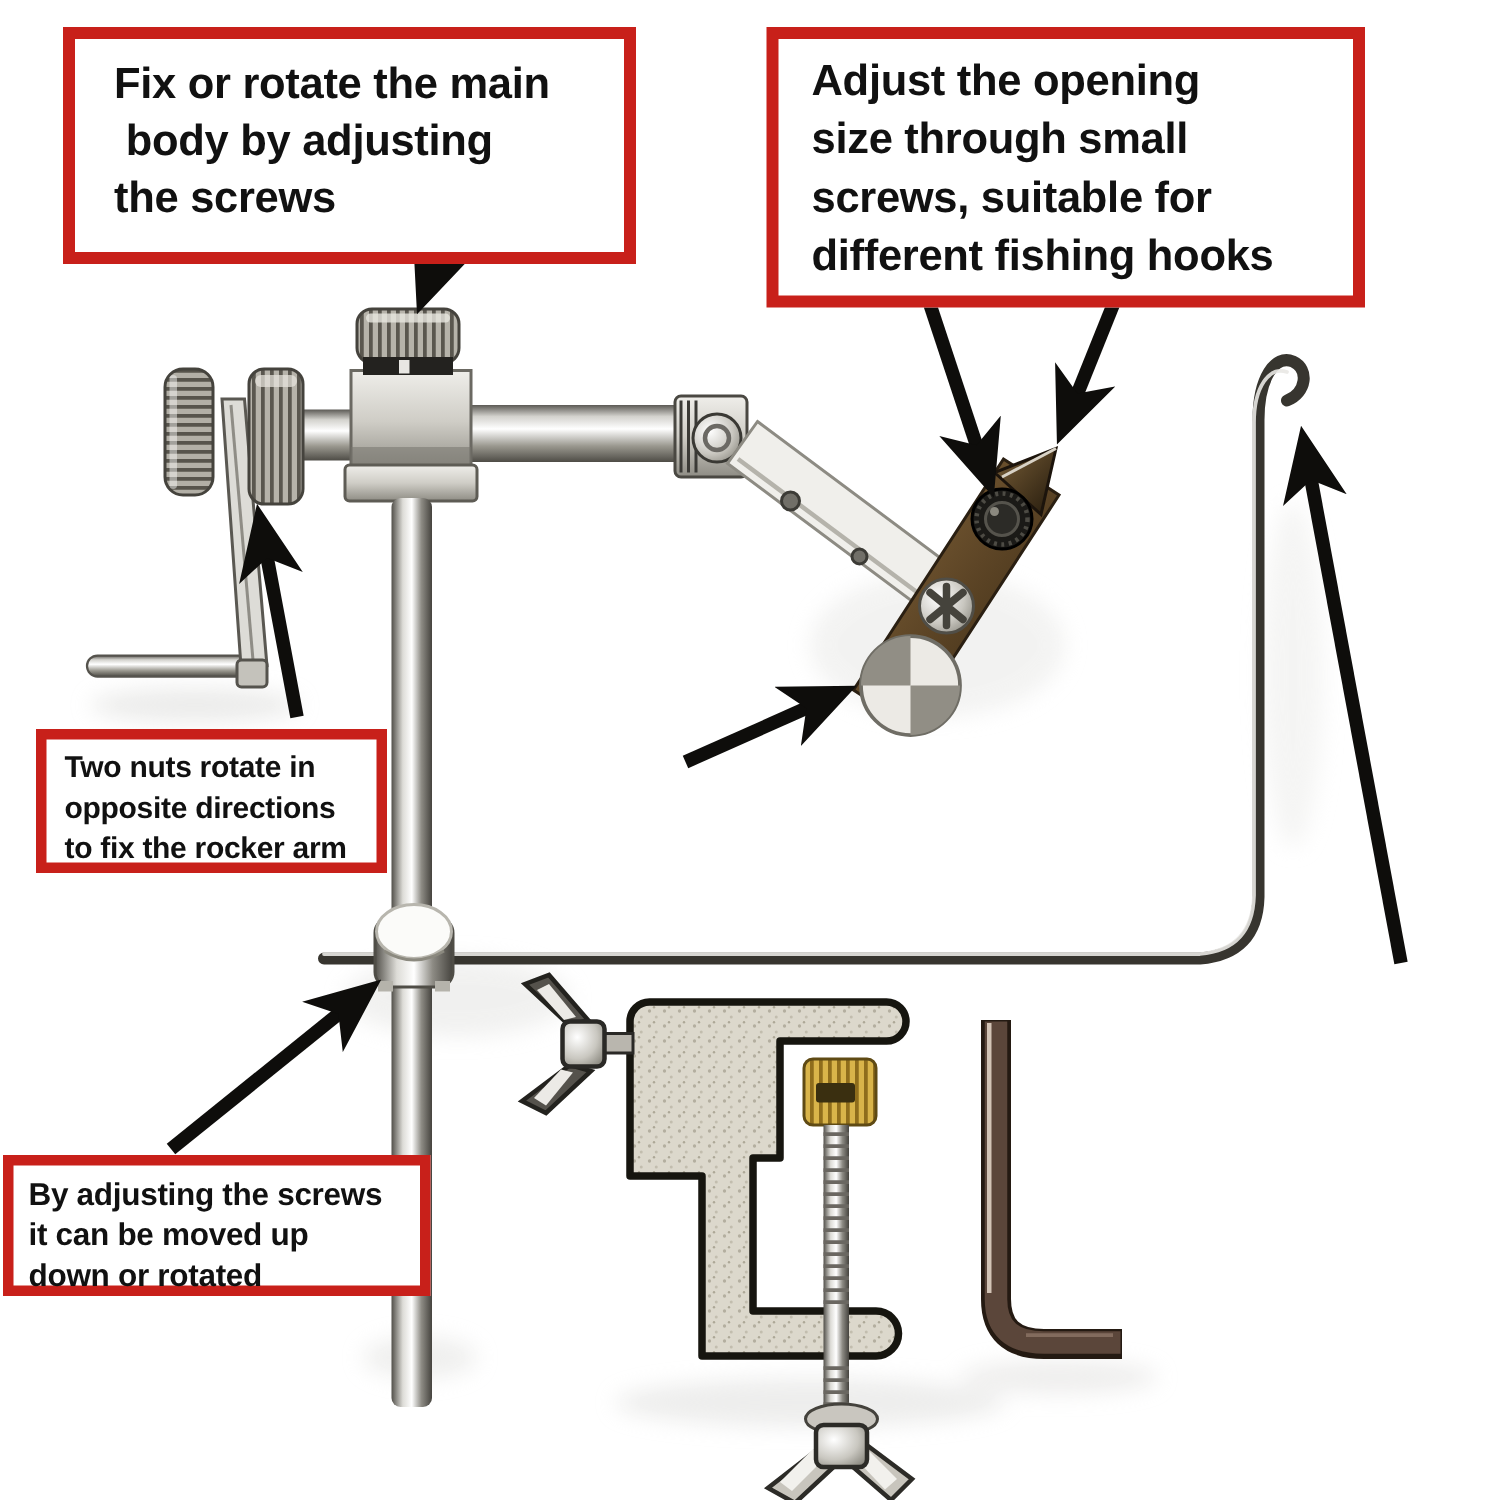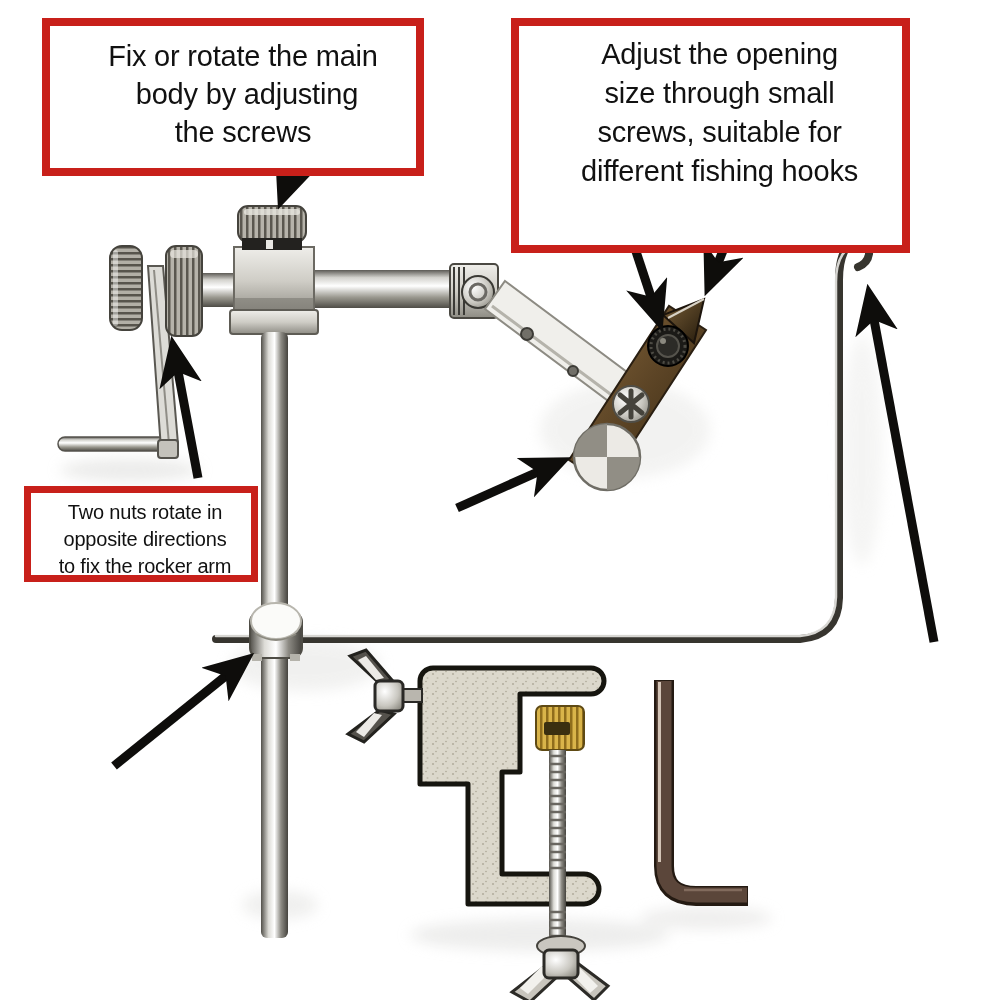--- a/index.html
+++ b/index.html
@@ -7,24 +7,24 @@
     width:1000px;height:1000px;position:relative;overflow:hidden;
     background:#ffffff;
     font-family:"Liberation Sans", sans-serif;
   }
   .stage{position:absolute;inset:0;}
   svg.photo{position:absolute;left:0;top:0;}
   .callout{
     position:absolute;box-sizing:border-box;
     border:8px solid var(--red,#c8201a);
     background:#ffffff;color:var(--ink,#111111);
-    font-weight:400;white-space:pre;letter-spacing:-0.2px;text-align:center;
+    font-weight:700;white-space:pre;letter-spacing:-0.2px;
   }
   #c1{left:42px;top:18px;width:382px;height:158px;font-size:29px;line-height:38px;padding:11px 6px 6px 26px;}
-  #c2{left:511px;top:18px;width:399px;height:235px;font-size:29px;line-height:39px;padding:9px 4px 6px 22px;}
+  #c2{left:511px;top:18px;width:399px;height:187px;font-size:29px;line-height:39px;padding:9px 4px 6px 22px;}
   #c3{left:24px;top:486px;width:234px;height:96px;border-width:7px;font-size:20px;line-height:27px;padding:6px 4px 20px 12px;}
   #c4{left:333px;top:512px;width:407px;height:101px;font-size:29px;line-height:37px;padding:7px 6px 6px 20px;}
   #c5{left:2px;top:770px;width:285px;height:94px;border-width:7px;font-size:21px;line-height:27px;padding:6px 2px 4px 10px;}
   #c6{left:777px;top:649px;width:216px;height:178px;font-size:26px;line-height:32px;padding:6px 2px 4px 18px;}
 </style>
 </head>
 <body>
 
 <div class="stage">
 
@@ -231,13 +231,16 @@
   <div class="callout" id="c1">Fix or rotate the main
  body by adjusting
 the screws</div>
   <div class="callout" id="c2">Adjust the opening
 size through small
 screws, suitable for
 different fishing hooks</div>
   <div class="callout" id="c3">Two nuts rotate in
 opposite directions
 to fix the rocker arm</div>
+  <div class="callout" id="c5">By adjusting the screws
+it can be moved up
+down or rotated</div>
 </div>
 
 </body></html>

